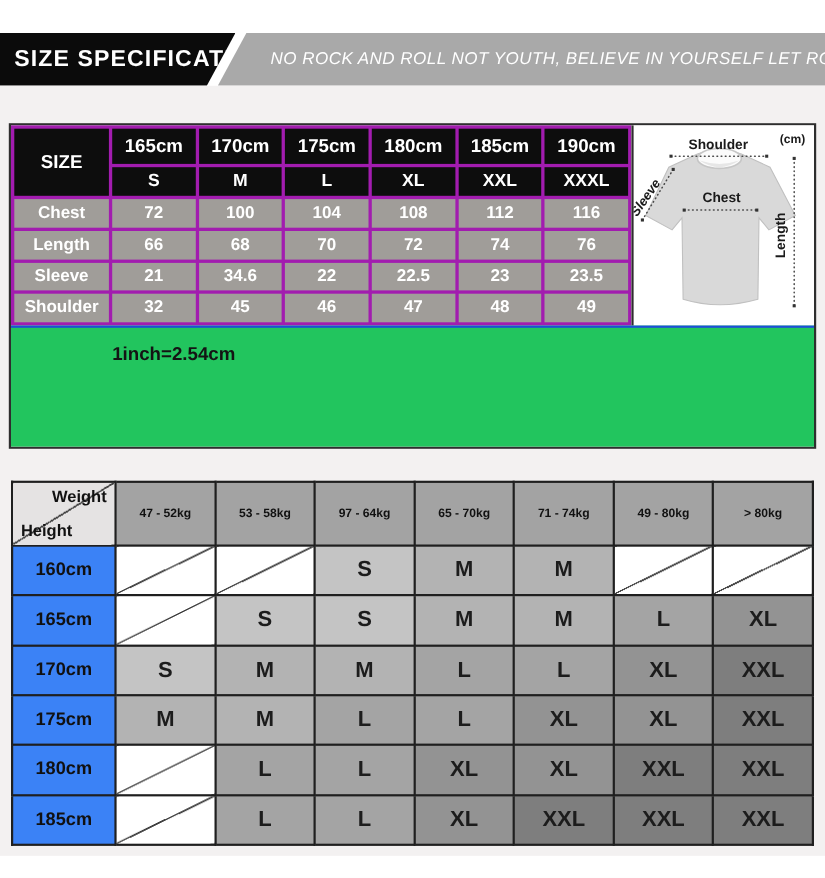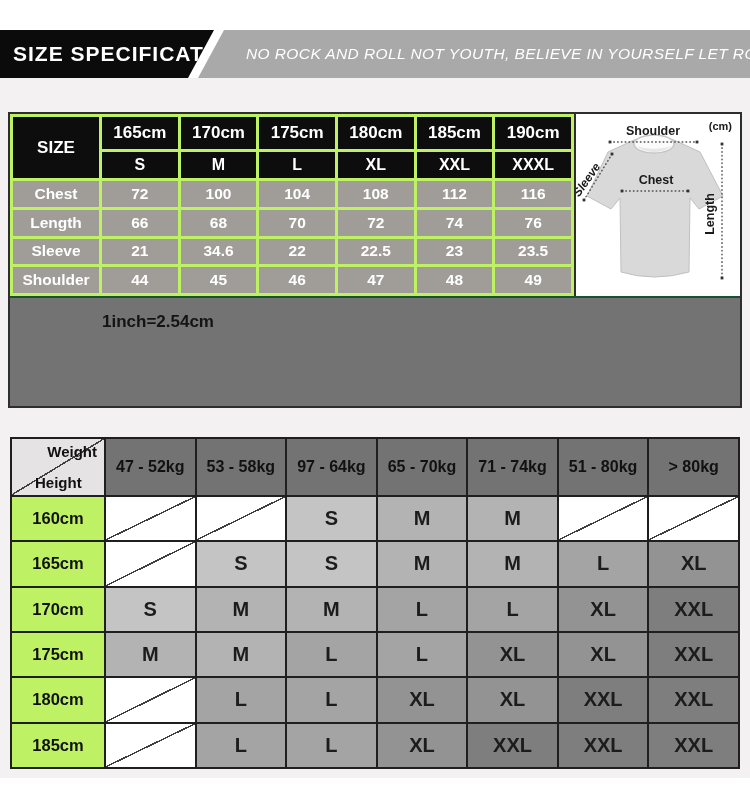--- a/index.html
+++ b/index.html
@@ -14,52 +14,52 @@
   .slogan { padding-left:246px; color:#ffffff; font-style:italic; font-size:15.5px; letter-spacing:0.4px; white-space:nowrap; }
   .header-black { position:absolute; left:0; top:0; width:214px; height:48px; background:#0b0b0b;
     clip-path:polygon(0 0, 100% 0, calc(100% - 26px) 100%, 0 100%); display:flex; align-items:center; }
   .title { padding-left:13px; color:#ffffff; font-weight:bold; font-size:21px; letter-spacing:1px; white-space:nowrap; }
 
   
   .upper-block { position:absolute; left:8px; top:112px; width:734px; height:296px;
     border:2px solid #2e2e2e; background:#ffffff; display:grid;
     grid-template-columns:1fr 166px; grid-template-rows:182px minmax(0,1fr); }
   .size-table-wrap { grid-column:1; grid-row:1; }
-  #sizeTable { width:100%; height:100%; border-collapse:separate; border-spacing:3px; table-layout:fixed; background:#bef264; }
+  #sizeTable { width:100%; height:100%; border-collapse:separate; border-spacing:3px; table-layout:fixed; background:#a21caf; }
   #sizeTable col.c0 { width:86px; }
   #sizeTable th { background:#0d0d0d; color:#ffffff; font-weight:bold; text-align:center; vertical-align:middle; }
   #sizeTable .r-height th { font-size:17px; }
   #sizeTable .r-height { height:32px; }
   #sizeTable .r-size { height:26px; }
   #sizeTable .r-size th { font-size:16px; }
   #sizeTable td { background:#a09d99; color:#ffffff; font-weight:bold; font-size:15.5px; text-align:center; vertical-align:middle; }
 
   .shirt-panel { grid-column:2; grid-row:1; border-left:2px solid #2e2e2e; background:#ffffff; }
   .shirt-panel svg { display:block; width:100%; height:100%; }
   .diag-label { font-family:"Liberation Sans", sans-serif; font-weight:bold; fill:#1a1a1a; }
 
-  .notes { grid-column:1 / -1; grid-row:2; border-top:2px solid #14532d; background:#737373;
+  .notes { grid-column:1 / -1; grid-row:2; border-top:2px solid #1d4ed8; background:#22c55e;
     padding:6px 0 0 92px; color:#141414; font-weight:bold; font-size:17px; line-height:36px; }
   .notes .note-par { max-width:545px; }
 
   
   .fit-table-wrap { position:absolute; left:10px; top:437px; width:730px; height:332px; }
   #fitTable { width:100%; height:100%; border-collapse:collapse; table-layout:fixed; background:#ffffff; }
   #fitTable col.f0 { width:94px; }
   #fitTable th, #fitTable td { border:2px solid #1f1f1f; text-align:center; vertical-align:middle; }
   #fitTable tr.fhead { height:58px; }
-  .fth { background:#737373; color:#111111; font-weight:bold; font-size:16px; }
-  .fheight { background:#bef264; color:#111111; font-weight:bold; font-size:16.5px; }
+  .fth { background:#a3a3a3; color:#111111; font-weight:bold; font-size:11px; }
+  .fheight { background:#3b82f6; color:#111111; font-weight:bold; font-size:16.5px; }
   .fcell { font-weight:bold; font-size:20px; color:#1c1c1c; }
   .blank { background-color:#ffffff;
     background-image:linear-gradient(to bottom right, transparent calc(50% - 1px), #3f3f3f calc(50% - 1px), #3f3f3f calc(50% + 0.5px), transparent calc(50% + 0.5px)); }
   .fcorner { position:relative; background-color:#e5e3e3;
     background-image:linear-gradient(to bottom right, transparent calc(50% - 1px), #3f3f3f calc(50% - 1px), #3f3f3f calc(50% + 0.5px), transparent calc(50% + 0.5px)); }
   .fcorner .w { position:absolute; top:4px; right:7px; font-weight:bold; font-size:15px; color:#111; }
-  .fcorner .h { position:absolute; bottom:4px; left:7px; font-weight:bold; font-size:15px; color:#111;margin-left:16px; }
+  .fcorner .h { position:absolute; bottom:4px; left:7px; font-weight:bold; font-size:15px; color:#111; }
 </style>
 </head>
 <body>
 
 <div class="page">
   <div class="bg-band"></div>
 
   <div class="header">
     <div class="header-gray">
       <span class="slogan">NO ROCK AND ROLL NOT YOUTH, BELIEVE IN YOURSELF LET ROCK PLAYED YOUTH</span>
@@ -121,21 +121,21 @@
               <td class="lbl">Sleeve</td>
               <td>21</td>
               <td>34.6</td>
               <td>22</td>
               <td>22.5</td>
               <td>23</td>
               <td>23.5</td>
             </tr>
             <tr class="r-body">
               <td class="lbl">Shoulder</td>
-              <td>44</td>
+              <td>32</td>
               <td>45</td>
               <td>46</td>
               <td>47</td>
               <td>48</td>
               <td>49</td>
             </tr>
           </tbody>
         </table>
     </div>
 
@@ -201,21 +201,21 @@
           <tr class="fhead">
             <th class="fcorner">
               <span class="w">Weight</span>
               <span class="h">Height</span>
             </th>
             <th class="fth">47 - 52kg</th>
             <th class="fth">53 - 58kg</th>
             <th class="fth">97 - 64kg</th>
             <th class="fth">65 - 70kg</th>
             <th class="fth">71 - 74kg</th>
-            <th class="fth">51 - 80kg</th>
+            <th class="fth">49 - 80kg</th>
             <th class="fth">&gt; 80kg</th>
           </tr>
           <tr>
             <th class="fheight">160cm</th>
             <td class="blank"></td>
             <td class="blank"></td>
             <td class="fcell" style="background:#c4c4c4">S</td>
             <td class="fcell" style="background:#b3b3b3">M</td>
             <td class="fcell" style="background:#b3b3b3">M</td>
             <td class="blank"></td>

